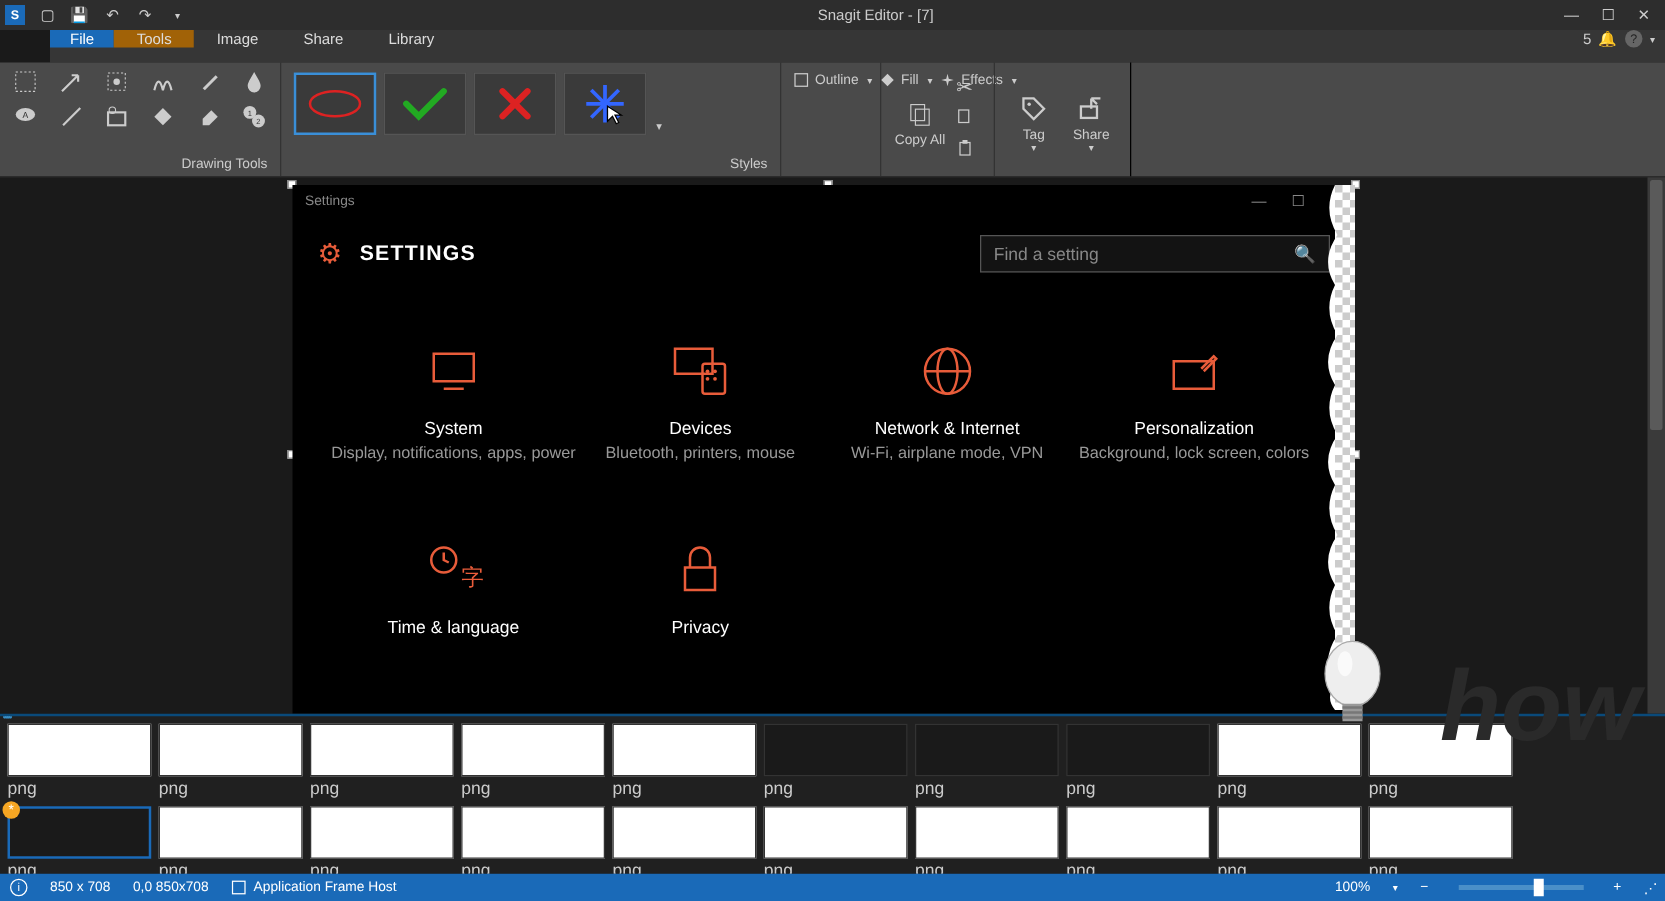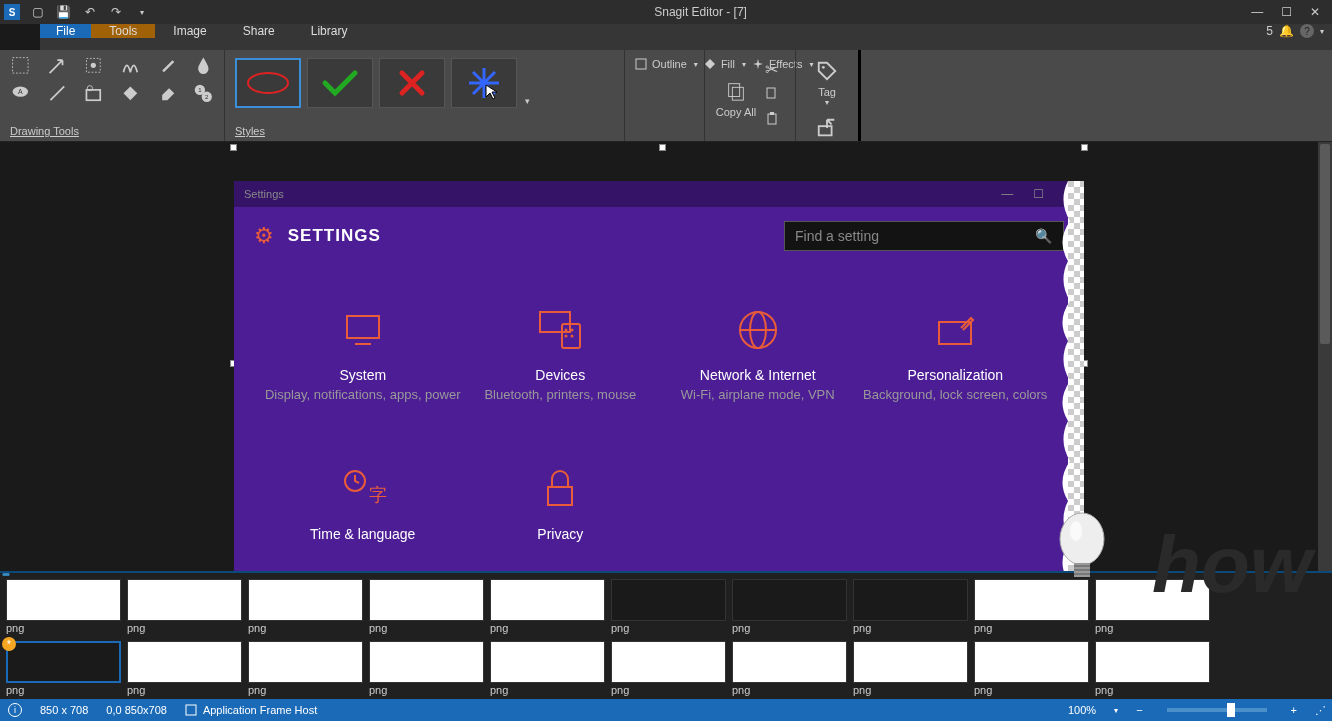--- a/index.html
+++ b/index.html
@@ -19,21 +19,21 @@
 .menu-bar .tab.active { background: #a16207; }
 .menu-bar .spacer { flex: 1; }
 .notif { display: flex; align-items: center; gap: 6px; padding-right: 8px; font-size:12px;}
 .notif .bell { color: #e85c3a; }
 .notif .help { width:14px;height:14px;border-radius:50%;background:#666;color:#222;display:inline-flex;align-items:center;justify-content:center;font-size:10px;}
 
 
 .ribbon { height: 92px; background: #4a4a4a; display: flex; border-bottom: 1px solid #222;}
 .ribbon-group { border-right: 1px solid #333; padding: 4px 10px 2px 10px; display: flex; flex-direction: column; }
 .ribbon-group .tools-row { display: flex; gap: 16px; margin-bottom: 6px; align-items:center;}
-.ribbon-group .label { text-align: left; font-size: 11px; color: #ccc; margin-top: auto; padding-bottom: 2px; text-decoration: underline;}
+.ribbon-group .label { text-align: right; font-size: 11px; color: #ccc; margin-top: auto; padding-bottom: 2px;}
 .tool-icon { width: 22px; height: 22px; display:inline-flex; align-items:center; justify-content:center;}
 
 .styles-row { display:flex; gap:6px; align-items:center; }
 .style-swatch { width: 66px; height: 50px; background: #3a3a3a; border: 1px solid #555; display:flex; align-items:center; justify-content:center; }
 .style-swatch.selected { border: 2px solid #3a8fd8; }
 
 .dd-col { display:flex; gap:6px; padding-top:4px; font-size:11px; color:#ccc;}
 .dd-item { display:flex; align-items:center; gap:5px;}
 .dd-item .arrow-r { font-size:8px; margin-left:2px;}
 
@@ -44,21 +44,21 @@
 .small-icons-col span { width:16px;height:16px;}
 
 
 .canvas-area { position: absolute; top: 142px; left: 0; right: 14px; bottom: 150px; background: #1a1a1a; display:flex; justify-content:center; }
 .vscroll { position:absolute; top:142px; right:0; width:14px; bottom:150px; background:#3a3a3a;}
 .vscroll .thumb { width:10px; margin:2px; height:200px; background:#5a5a5a; border-radius:2px;}
 
 .canvas-wrapper { position: relative; margin-top:6px; }
 .sel-handle { position:absolute; width:7px; height:7px; background:#fff; border:1px solid #888; }
 
-.captured { width: 850px; background: #4c1d95; position: relative; overflow:hidden;margin-top:33px;}
+.captured { width: 850px; background: #000000; position: relative; overflow:hidden;}
 .inner-titlebar { height: 26px; background: rgba(0,0,0,0.3); display:flex; align-items:center; padding:0 10px; font-size:11px; color:#888;}
 .inner-titlebar .spacer{flex:1;}
 .inner-titlebar .wc { display:flex; gap:20px; font-size:12px;}
 
 .settings-header { display:flex; align-items:center; padding: 14px 20px; gap:14px;}
 .settings-header .gear { color:#e85c3a; font-size:22px;}
 .settings-header .txt { font-weight:600; font-size:17px; color:#fff; letter-spacing:1px;}
 .settings-header .spacer{flex:1;}
 .search-box { width: 280px; height:30px; background:#131313; border:1px solid #555; display:flex; align-items:center; padding:0 10px; color:#888; font-size:14px;}
 
@@ -70,21 +70,21 @@
 
 .torn-edge { position:absolute; right:-12px; top:0; bottom:0; width:40px; }
 
 
 .tray { position:absolute; bottom:22px; left:0; right:0; height:128px; background:#202020; border-top:2px solid #0a4a7a; overflow:hidden;}
 .tray-handle { position:absolute; top:-4px; left:2px; color:#388fc7; font-size:10px; letter-spacing:-2px;}
 .tray-grid { display:flex; flex-wrap:wrap; gap:6px; padding:6px 6px;}
 .thumb-item { display:flex; flex-direction:column; width:115px;}
 .thumb-img { width:115px; height:42px; background:#fff; border:1px solid #333;}
 .thumb-img.dark { background:#1a1a1a; }
-.thumb-label { font-size:11px; color:#ccc; padding:1px 0;}
+.thumb-label { font-size:14px; color:#ccc; padding:1px 0;}
 .thumb-item.active .thumb-img { border:2px solid #1a6ab8; }
 .asterisk { position:absolute; width:14px; height:14px; background:#f5a623; border-radius:50%; color:#fff; font-size:11px; display:flex;align-items:center;justify-content:center;}
 
 .watermark { position:absolute; right:20px; bottom:110px; font-size:80px; font-weight:bold; color:#2a2a2a; font-style:italic; z-index:5; pointer-events:none;}
 .bulb { position:absolute; right:220px; bottom:130px; z-index:6;}
 
 
 .status-bar { position:absolute; bottom:0; left:0; right:0; height:22px; background:#1a6ab8; color:#fff; display:flex; align-items:center; font-size:11px; padding:0 8px; gap:18px;}
 .status-bar .spacer{flex:1;}
 .zoom-slider { width:100px; height:4px; background:#4a8fc8; position:relative; margin:0 6px;}
@@ -273,21 +273,21 @@
       <span><svg width="14" height="14">
             <rect x="2" y="2" width="8" height="10" fill="none" stroke="#ccc"></rect>
           </svg></span>
       <span><svg width="14" height="14">
             <rect x="3" y="2" width="8" height="10" fill="none" stroke="#ccc"></rect>
             <rect x="5" y="0" width="4" height="3" fill="#ccc"></rect>
           </svg></span>
     </div>
   </div>
 
-  <div class="ribbon-group" style="flex-direction:column; gap:4px; border-right:3px solid #000000;">
+  <div class="ribbon-group" style="flex-direction:row; gap:4px; border-right:1px solid #000000;">
     <div class="big-btn">
       <svg viewBox="0 0 24 24">
           <path d="M3 3 L12 3 L21 12 L12 21 L3 12 Z" fill="none" stroke="#ccc" stroke-width="2"></path>
           <circle cx="8" cy="8" r="1.5" fill="#ccc"></circle>
         </svg>
       <span>Tag</span>
         <span style="font-size:8px;">▾</span>
     </div>
     <div class="big-btn">
       <svg viewBox="0 0 24 24">

